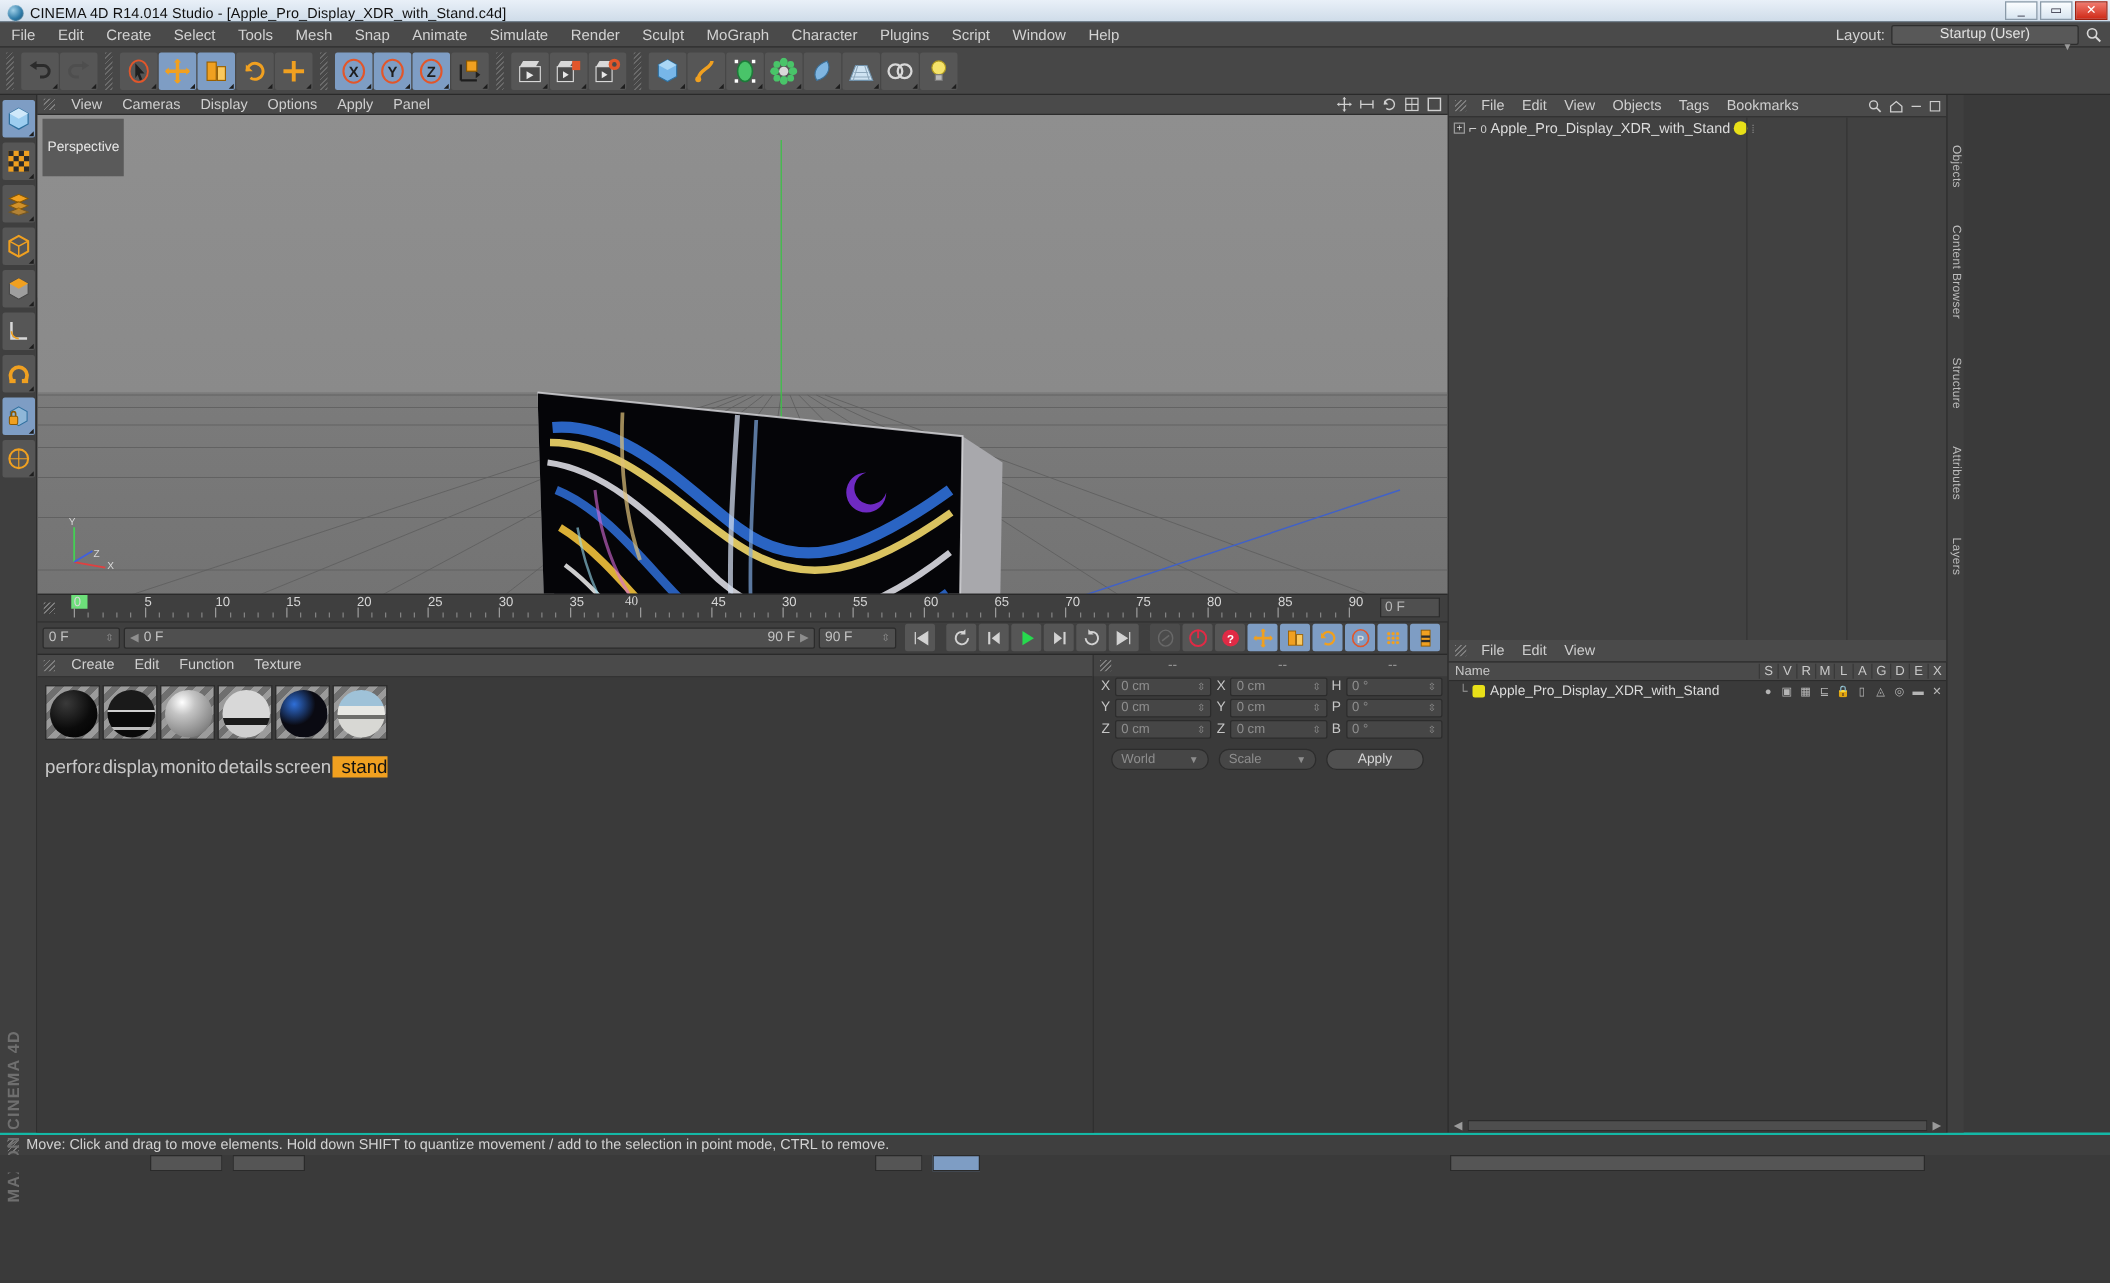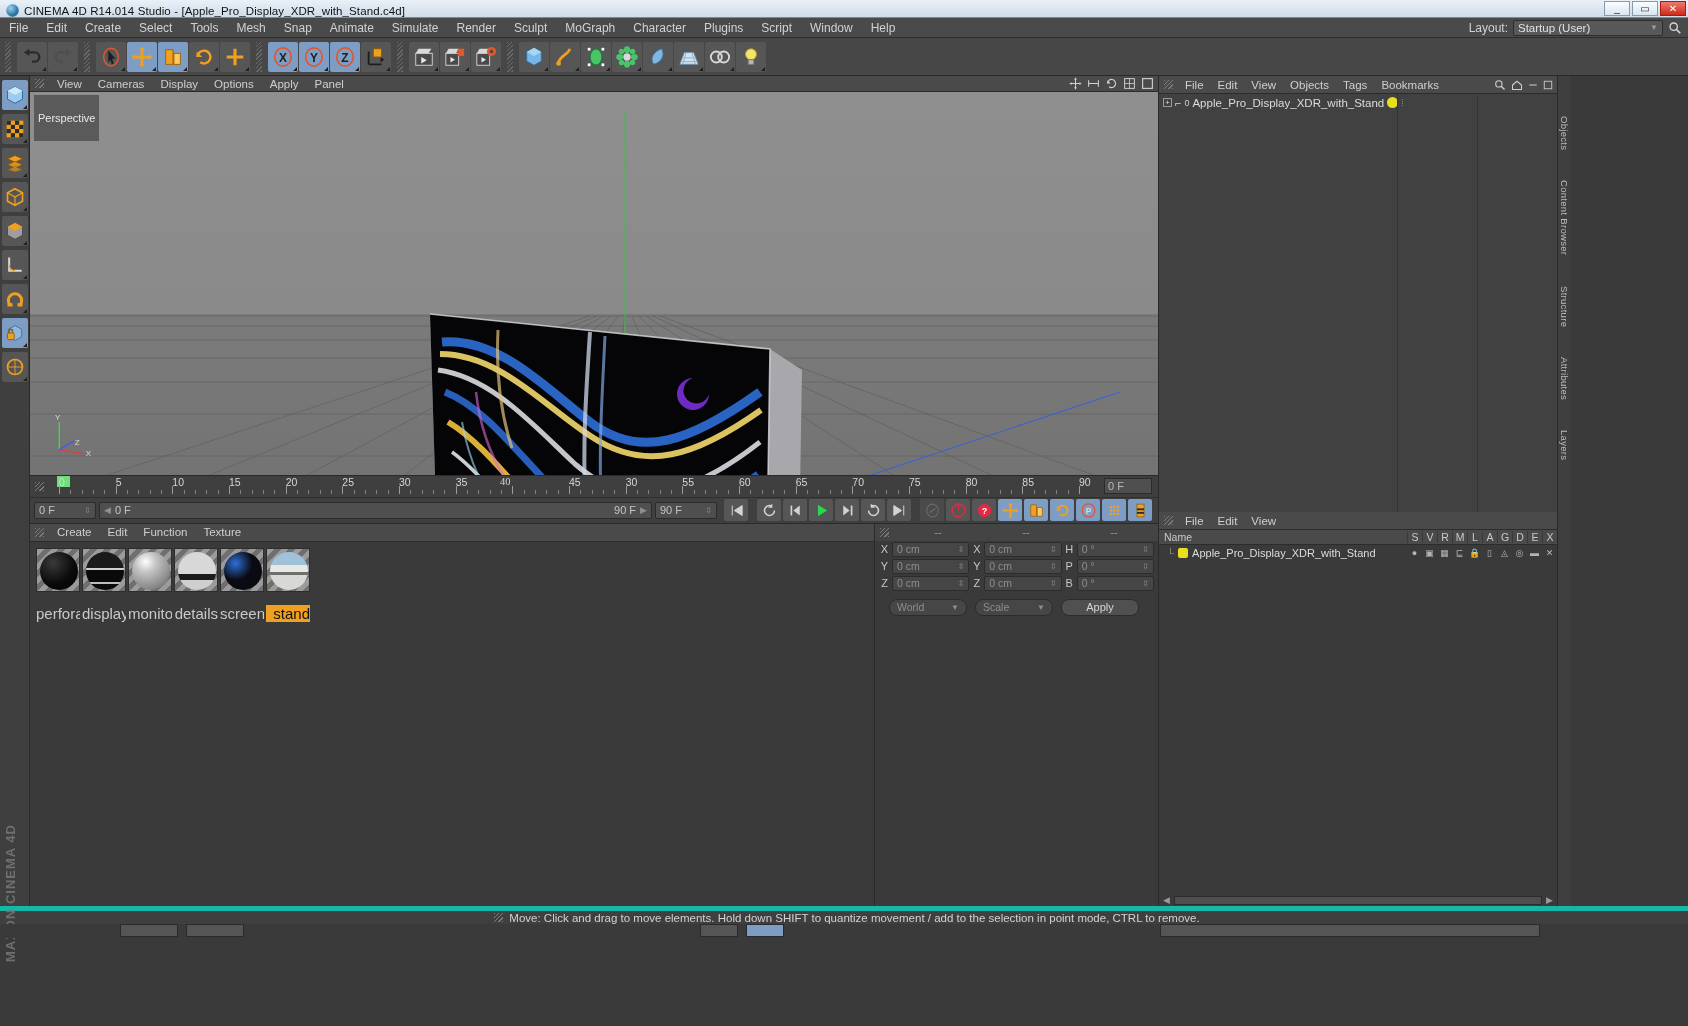--- a/index.html
+++ b/index.html
@@ -19,21 +19,21 @@
     color:#223; font-size:10px; line-height:13px; text-align:center; }
   #winbtns div.close { background:linear-gradient(#f07a6e,#cf2a18); color:#fff; border-color:#a02010; }
 
   
   #menubar { height:20px; background:#4a4a4a; display:flex; align-items:center;
     border-bottom:1px solid #2e2e2e; position:relative; }
   #menubar .mi { padding:0 9px; line-height:20px; font-size:12px; color:#d2d2d2; cursor:default; }
   #layoutbox { position:absolute; right:6px; display:flex; align-items:center; gap:5px; }
   #layoutbox .lbl { font-size:12px; color:#d2d2d2; }
   #layoutbox .combo { width:150px; height:16px; background:#585858; border:1px solid #2d2d2d;
-    border-radius:2px; display:flex; align-items:center; padding:0 4px; font-size:11.5px; color:#e2e2e2; }
+    border-radius:2px; display:flex; align-items:center; padding:0 4px; font-size:11.5px; color:#e2e2e2;flex-direction:column; }
   #layoutbox .combo .arrow { margin-left:auto; color:#9a9a9a; font-size:8px; }
   #layoutbox .mag { width:14px; height:14px; }
 
   
   #toolbar { height:38px; background:#474747; display:flex; align-items:center; gap:0;
     border-bottom:1px solid #2a2a2a; padding-left:2px; }
   .grip { width:6px; height:30px; background:repeating-linear-gradient(135deg,#6a6a6a 0 1px,transparent 1px 3px);
     margin:0 3px; flex:none; }
   .tgrp { display:flex; align-items:center; gap:1px; padding:0 3px; }
   .tbtn { width:30px; height:30px; border-radius:2px; background:#565656; position:relative;
@@ -150,22 +150,22 @@
   #lyrrow .cc { width:15px; text-align:center; font-size:9px; color:#b5b5b5; }
 
   
   #vtabs { width:14px; background:#3f3f3f; border-left:1px solid #2a2a2a;
     display:flex; flex-direction:column; align-items:center; padding-top:40px; gap:30px; }
   #vtabs span { writing-mode:vertical-rl; font-size:9.5px; color:#bdbdbd; letter-spacing:.3px; }
 
   
   #watermark { position:absolute; left:3px; bottom:64px; writing-mode:vertical-rl;
     transform:rotate(180deg); font-size:13px; color:#6f6f6f; letter-spacing:1px; font-weight:bold; }
-  #statusbar { height:18px; background:#3f3f3f; border-top:5px solid #14b8a6;
-    display:flex; align-items:center; font-size:11.5px; color:#d2d2d2;justify-content:center; }
+  #statusbar { height:18px; background:#3f3f3f; border-top:2px solid #14b8a6;
+    display:flex; align-items:center; font-size:11.5px; color:#d2d2d2; }
   #statusbar .g { width:9px;height:9px;margin:0 6px;
     background:repeating-linear-gradient(135deg,#7d7d7d 0 1px,transparent 1px 3px); }
   #scrollbar { height:12px; background:#3a3a3a; display:flex; align-items:center; }
   #botstrip { height:14px; background:#3a3a3a; position:relative; }
   #botstrip .chip { position:absolute; height:13px; border:1px solid #2a2a2a; background:#555; }
 </style>
 </head>
 <body>
 
 <div id="titlebar">

